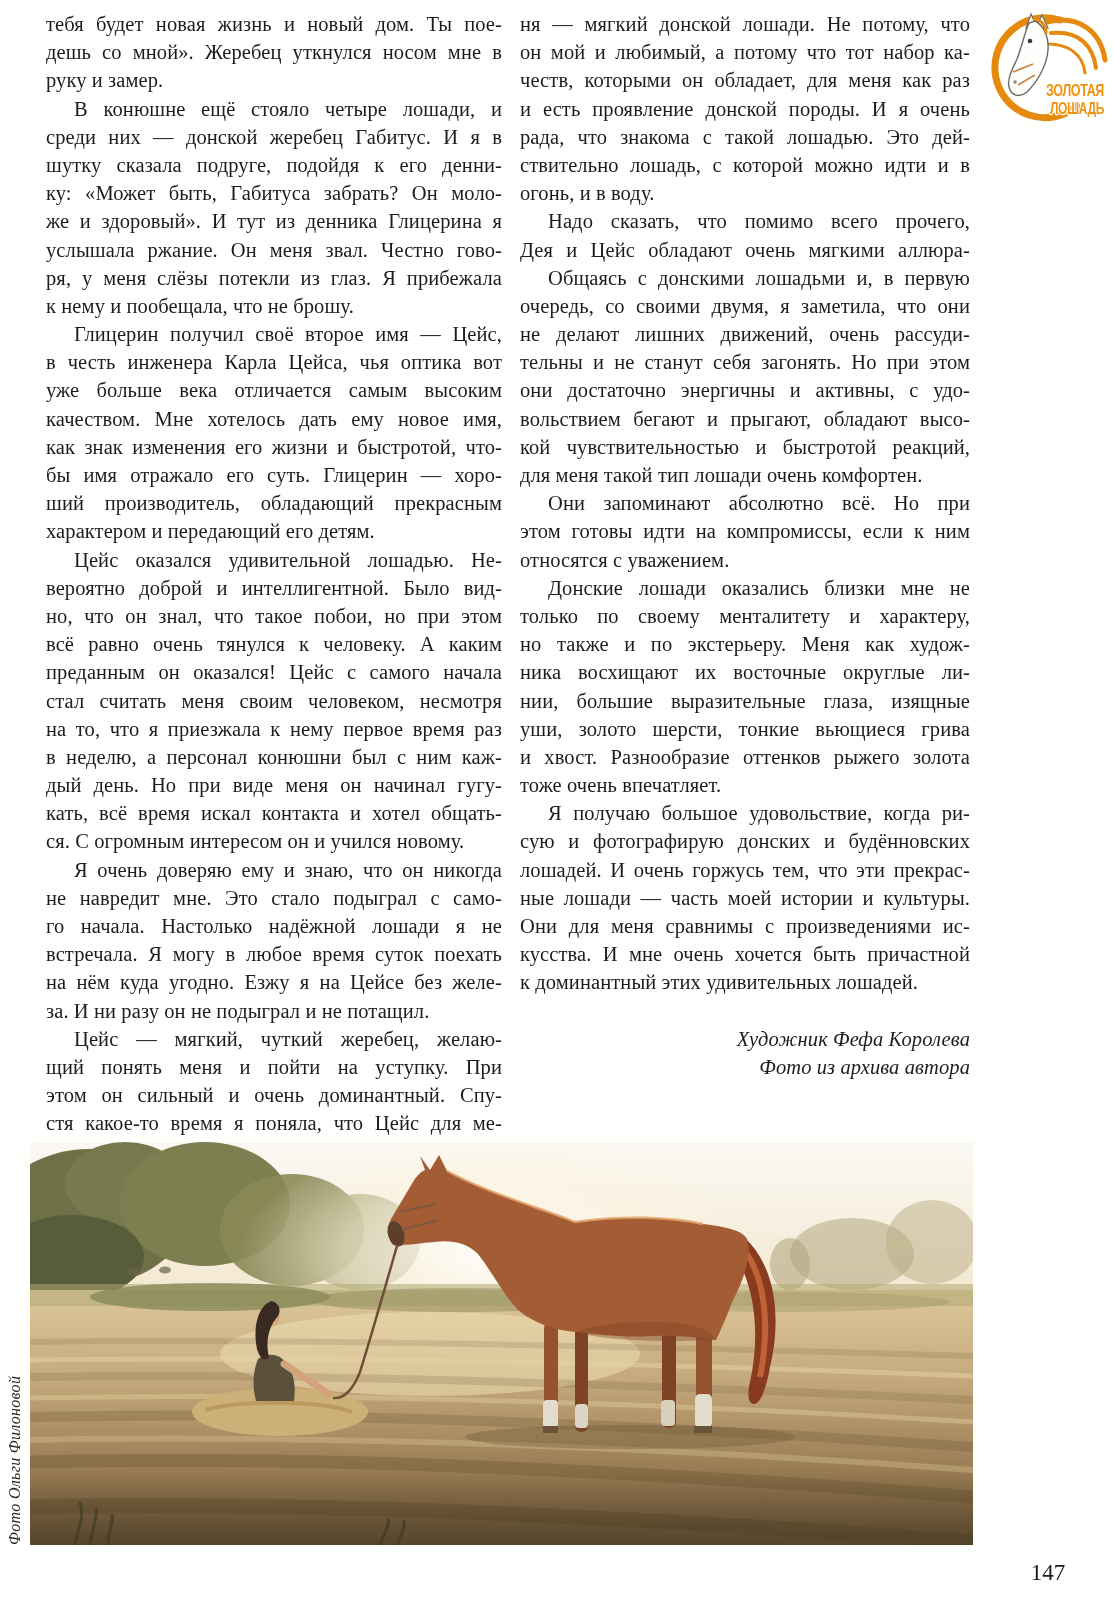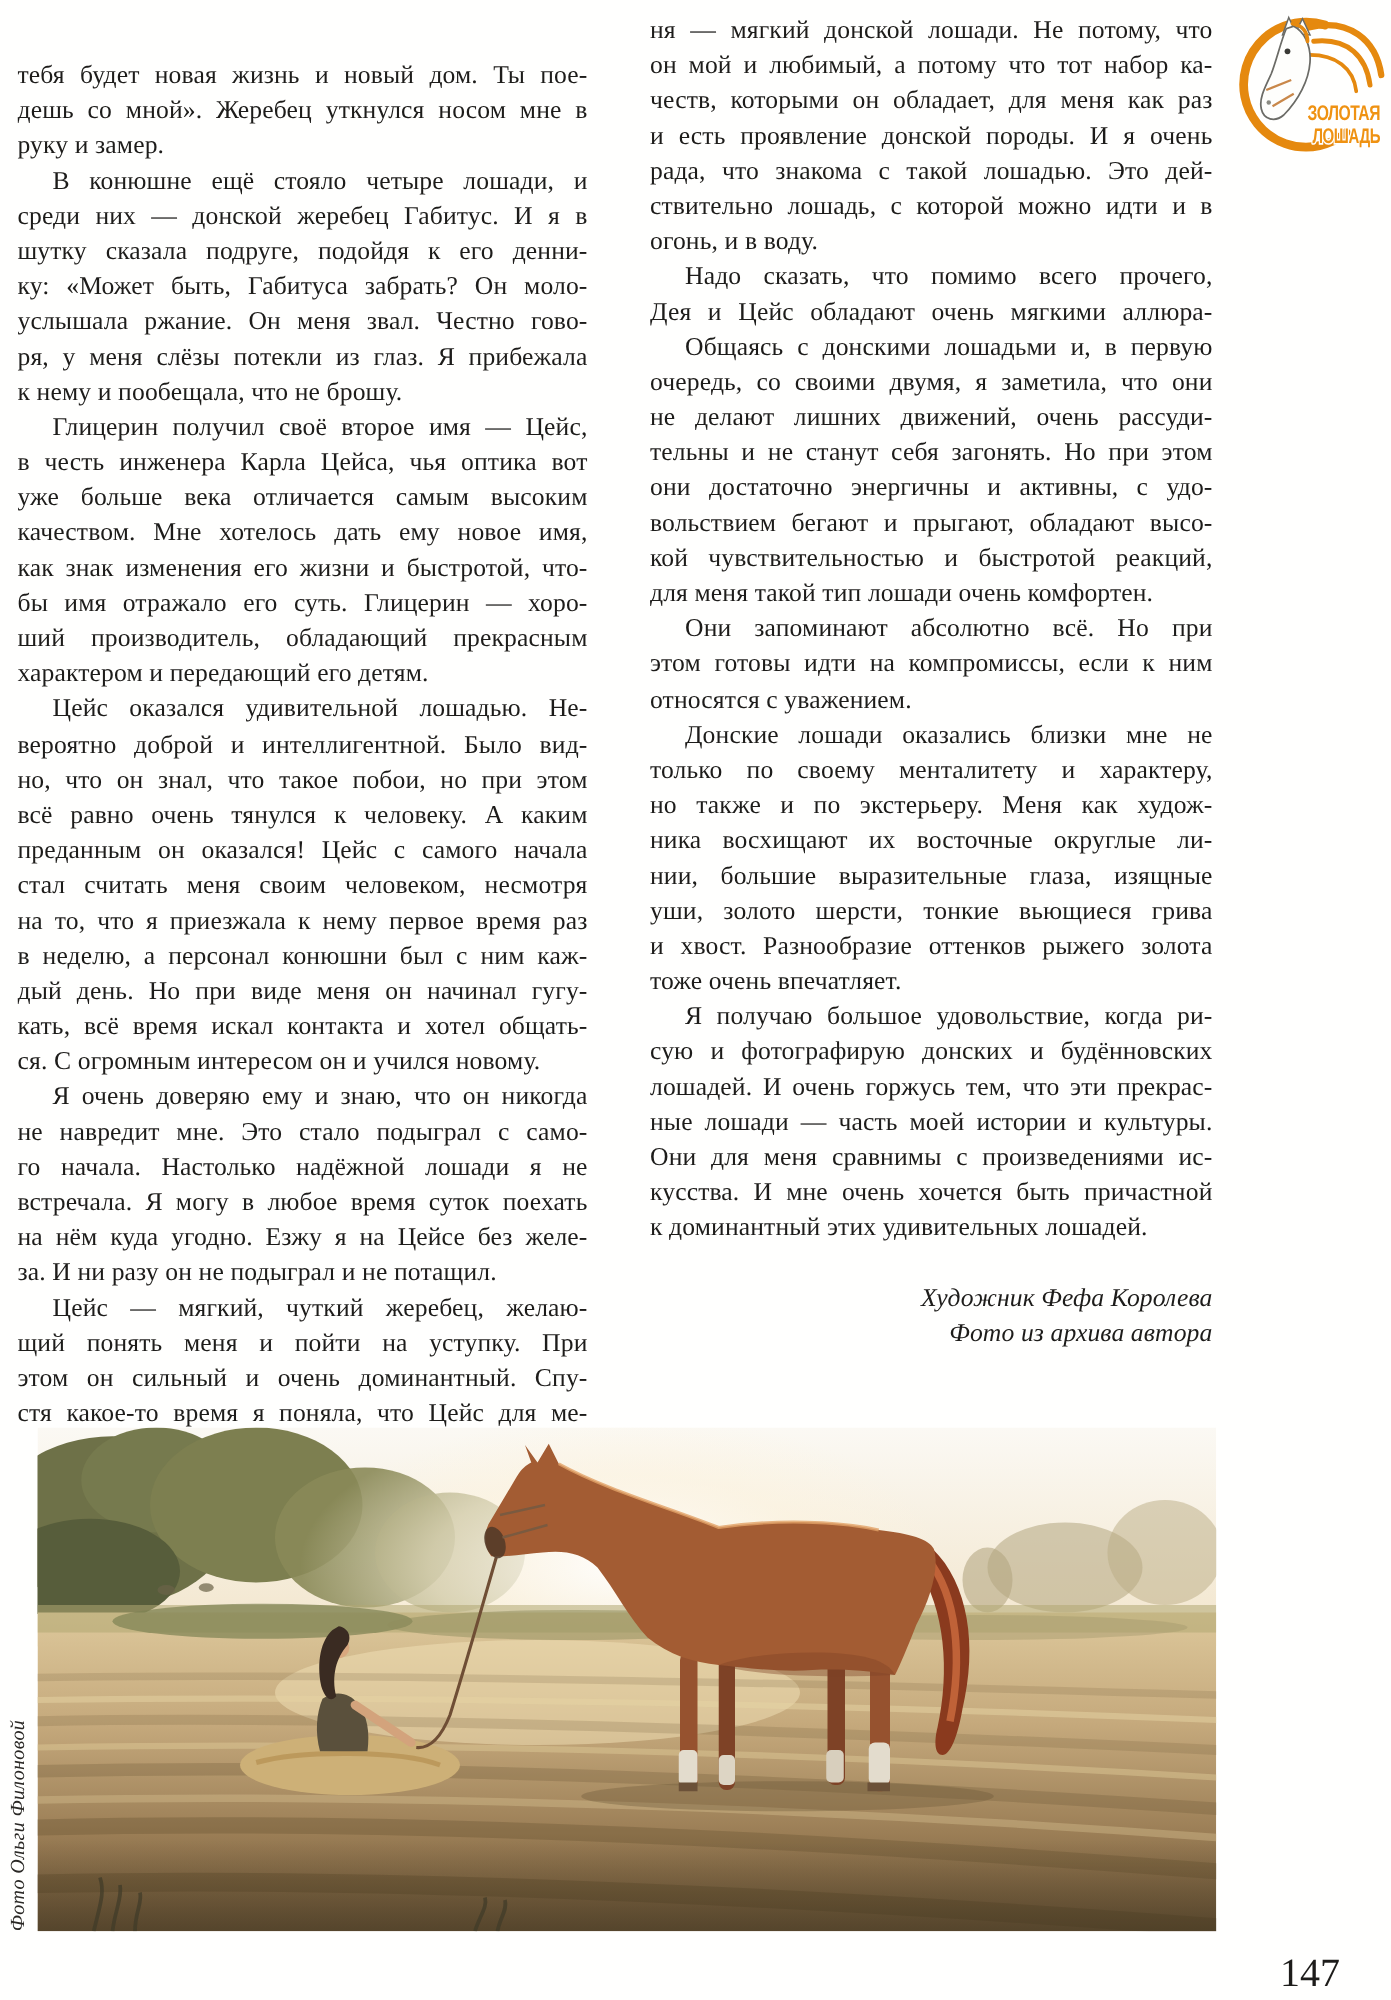--- a/index.html
+++ b/index.html
@@ -2,21 +2,21 @@
 <html><head>
 <meta charset="utf-8">
 <style>
   html,body{margin:0;padding:0;background:#ffffff;}
   body{width:1113px;height:1600px;position:relative;overflow:hidden;
        font-family:"Liberation Serif","DejaVu Serif",serif;color:#1d1c1a;}
   .page{position:absolute;inset:0;background:#fffffe;}
 
   
   .col{position:absolute;top:10px;font-size:20.5px;line-height:28.2px;}
-  .col-left{left:14px;width:456px;margin-top:36px;}
+  .col-left{left:46px;width:456px;}
   .col-right{left:520px;width:450px;}
   .ln{height:28.2px;overflow:hidden;text-align:justify;text-align-last:justify;
       letter-spacing:.1px;}
   .ln.start{text-indent:28px;}
   .ln.end{text-align-last:left;}
   .ln.byline{text-align:right;text-align-last:right;font-style:italic;}
   .ln.gap{margin-top:28.2px;text-align:right;}
 
   
   .logo{position:absolute;left:985px;top:6px;width:126px;height:126px;}
@@ -26,21 +26,21 @@
   
   .photo{position:absolute;left:30px;top:1142px;width:943px;height:403px;display:block;}
 
   
   .credit{position:absolute;left:6px;top:1545px;transform:rotate(-90deg);
           transform-origin:0 0;white-space:nowrap;font-style:italic;font-size:16px;
           color:#2a2825;letter-spacing:.3px;}
 
   
   .folio{position:absolute;left:1018px;top:1560px;width:60px;text-align:center;
-         font-size:32px;color:#1d1c1a;}
+         font-size:23px;color:#1d1c1a;}
 </style>
 </head>
 <body>
 
 <div class="page">
 
   <svg class="logo" viewBox="0 0 126 126" aria-hidden="true">
     <g>
       <path d="M75,14 A50,50 0 1 0 92,100" fill="none" stroke="#e5890f" stroke-width="7" stroke-linecap="round"></path>
       <path d="M62,16 C94,8 116,26 120,54" fill="none" stroke="#e5890f" stroke-width="5" stroke-linecap="round"></path>
@@ -59,20 +59,21 @@
   </svg>
 
   <div class="col col-left">
       <div class="ln">тебя будет новая жизнь и новый дом. Ты пое-</div>
       <div class="ln">дешь со мной». Жеребец уткнулся носом мне в</div>
       <div class="ln end">руку и замер.</div>
       <div class="ln start">В конюшне ещё стояло четыре лошади, и</div>
       <div class="ln">среди них — донской жеребец Габитус. И я в</div>
       <div class="ln">шутку сказала подруге, подойдя к его денни-</div>
       <div class="ln">ку: «Может быть, Габитуса забрать? Он моло-</div>
+      <div class="ln">же и здоровый». И тут из денника Глицерина я</div>
       <div class="ln">услышала ржание. Он меня звал. Честно гово-</div>
       <div class="ln">ря, у меня слёзы потекли из глаз. Я прибежала</div>
       <div class="ln end">к нему и пообещала, что не брошу.</div>
       <div class="ln start">Глицерин получил своё второе имя — Цейс,</div>
       <div class="ln">в честь инженера Карла Цейса, чья оптика вот</div>
       <div class="ln">уже больше века отличается самым высоким</div>
       <div class="ln">качеством. Мне хотелось дать ему новое имя,</div>
       <div class="ln">как знак изменения его жизни и быстротой, что-</div>
       <div class="ln">бы имя отражало его суть. Глицерин — хоро-</div>
       <div class="ln">ший производитель, обладающий прекрасным</div>

